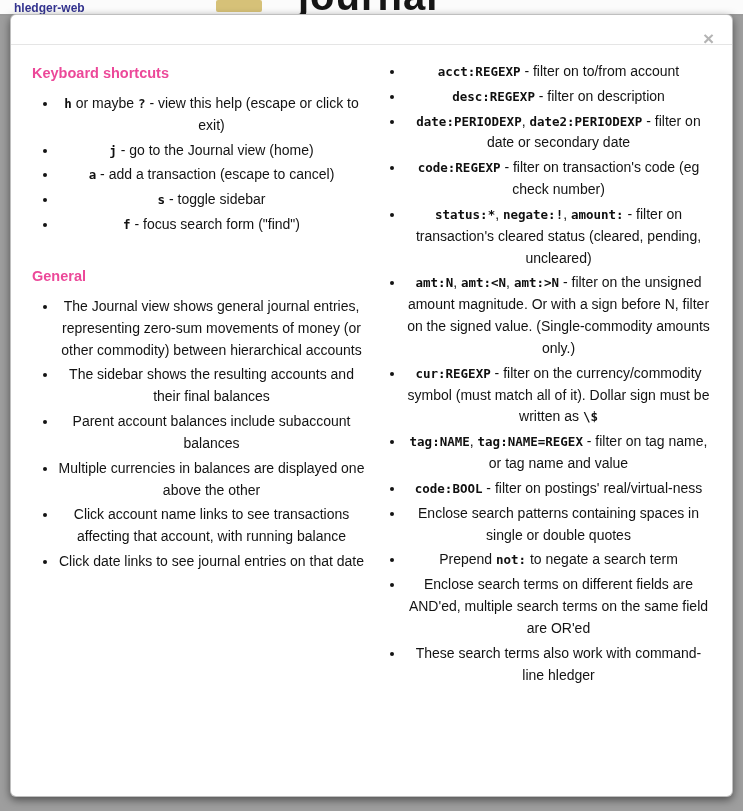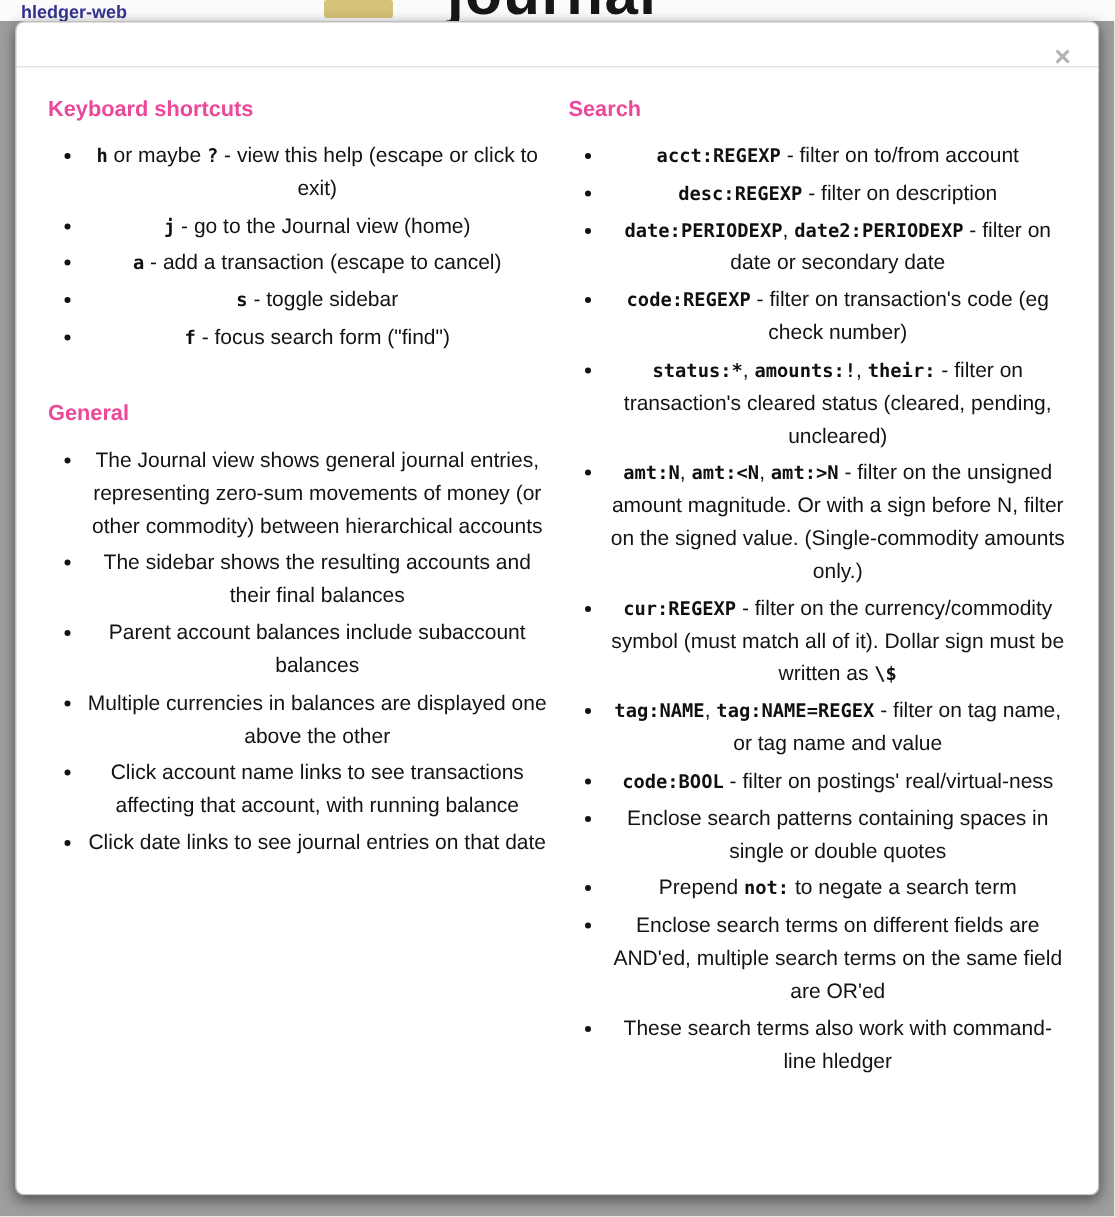--- a/index.html
+++ b/index.html
@@ -67,27 +67,26 @@
           <ul>
             <li>The Journal view shows general journal entries, representing zero-sum movements of money (or other commodity) between hierarchical accounts</li>
             <li>The sidebar shows the resulting accounts and their final balances</li>
             <li>Parent account balances include subaccount balances</li>
             <li>Multiple currencies in balances are displayed one above the other</li>
             <li>Click account name links to see transactions affecting that account, with running balance</li>
             <li>Click date links to see journal entries on that date</li>
           </ul>
         </div>
       <div class="col">
-          <div class="section-heading">Search</div>
           <ul>
             <li><code>acct:REGEXP</code> - filter on to/from account</li>
             <li><code>desc:REGEXP</code> - filter on description</li>
             <li><code>date:PERIODEXP</code>, <code>date2:PERIODEXP</code> - filter on date or secondary date</li>
             <li><code>code:REGEXP</code> - filter on transaction's code (eg check number)</li>
-            <li><code>status:*</code>, <code>amounts:!</code>, <code>their:</code> - filter on transaction's cleared status (cleared, pending, uncleared)</li>
+            <li><code>status:*</code>, <code>negate:!</code>, <code>amount:</code> - filter on transaction's cleared status (cleared, pending, uncleared)</li>
             <li><code>amt:N</code>, <code>amt:&lt;N</code>, <code>amt:&gt;N</code> - filter on the unsigned amount magnitude. Or with a sign before N, filter on the signed value. (Single-commodity amounts only.)</li>
             <li><code>cur:REGEXP</code> - filter on the currency/commodity symbol (must match all of it). Dollar sign must be written as <code>\$</code></li>
             <li><code>tag:NAME</code>, <code>tag:NAME=REGEX</code> - filter on tag name, or tag name and value</li>
             <li><code>code:BOOL</code> - filter on postings' real/virtual-ness</li>
             <li>Enclose search patterns containing spaces in single or double quotes</li>
             <li>Prepend <code>not:</code> to negate a search term</li>
             <li>Enclose search terms on different fields are AND'ed, multiple search terms on the same field are OR'ed</li>
             <li>These search terms also work with command-line hledger</li>
           </ul>
         </div>

